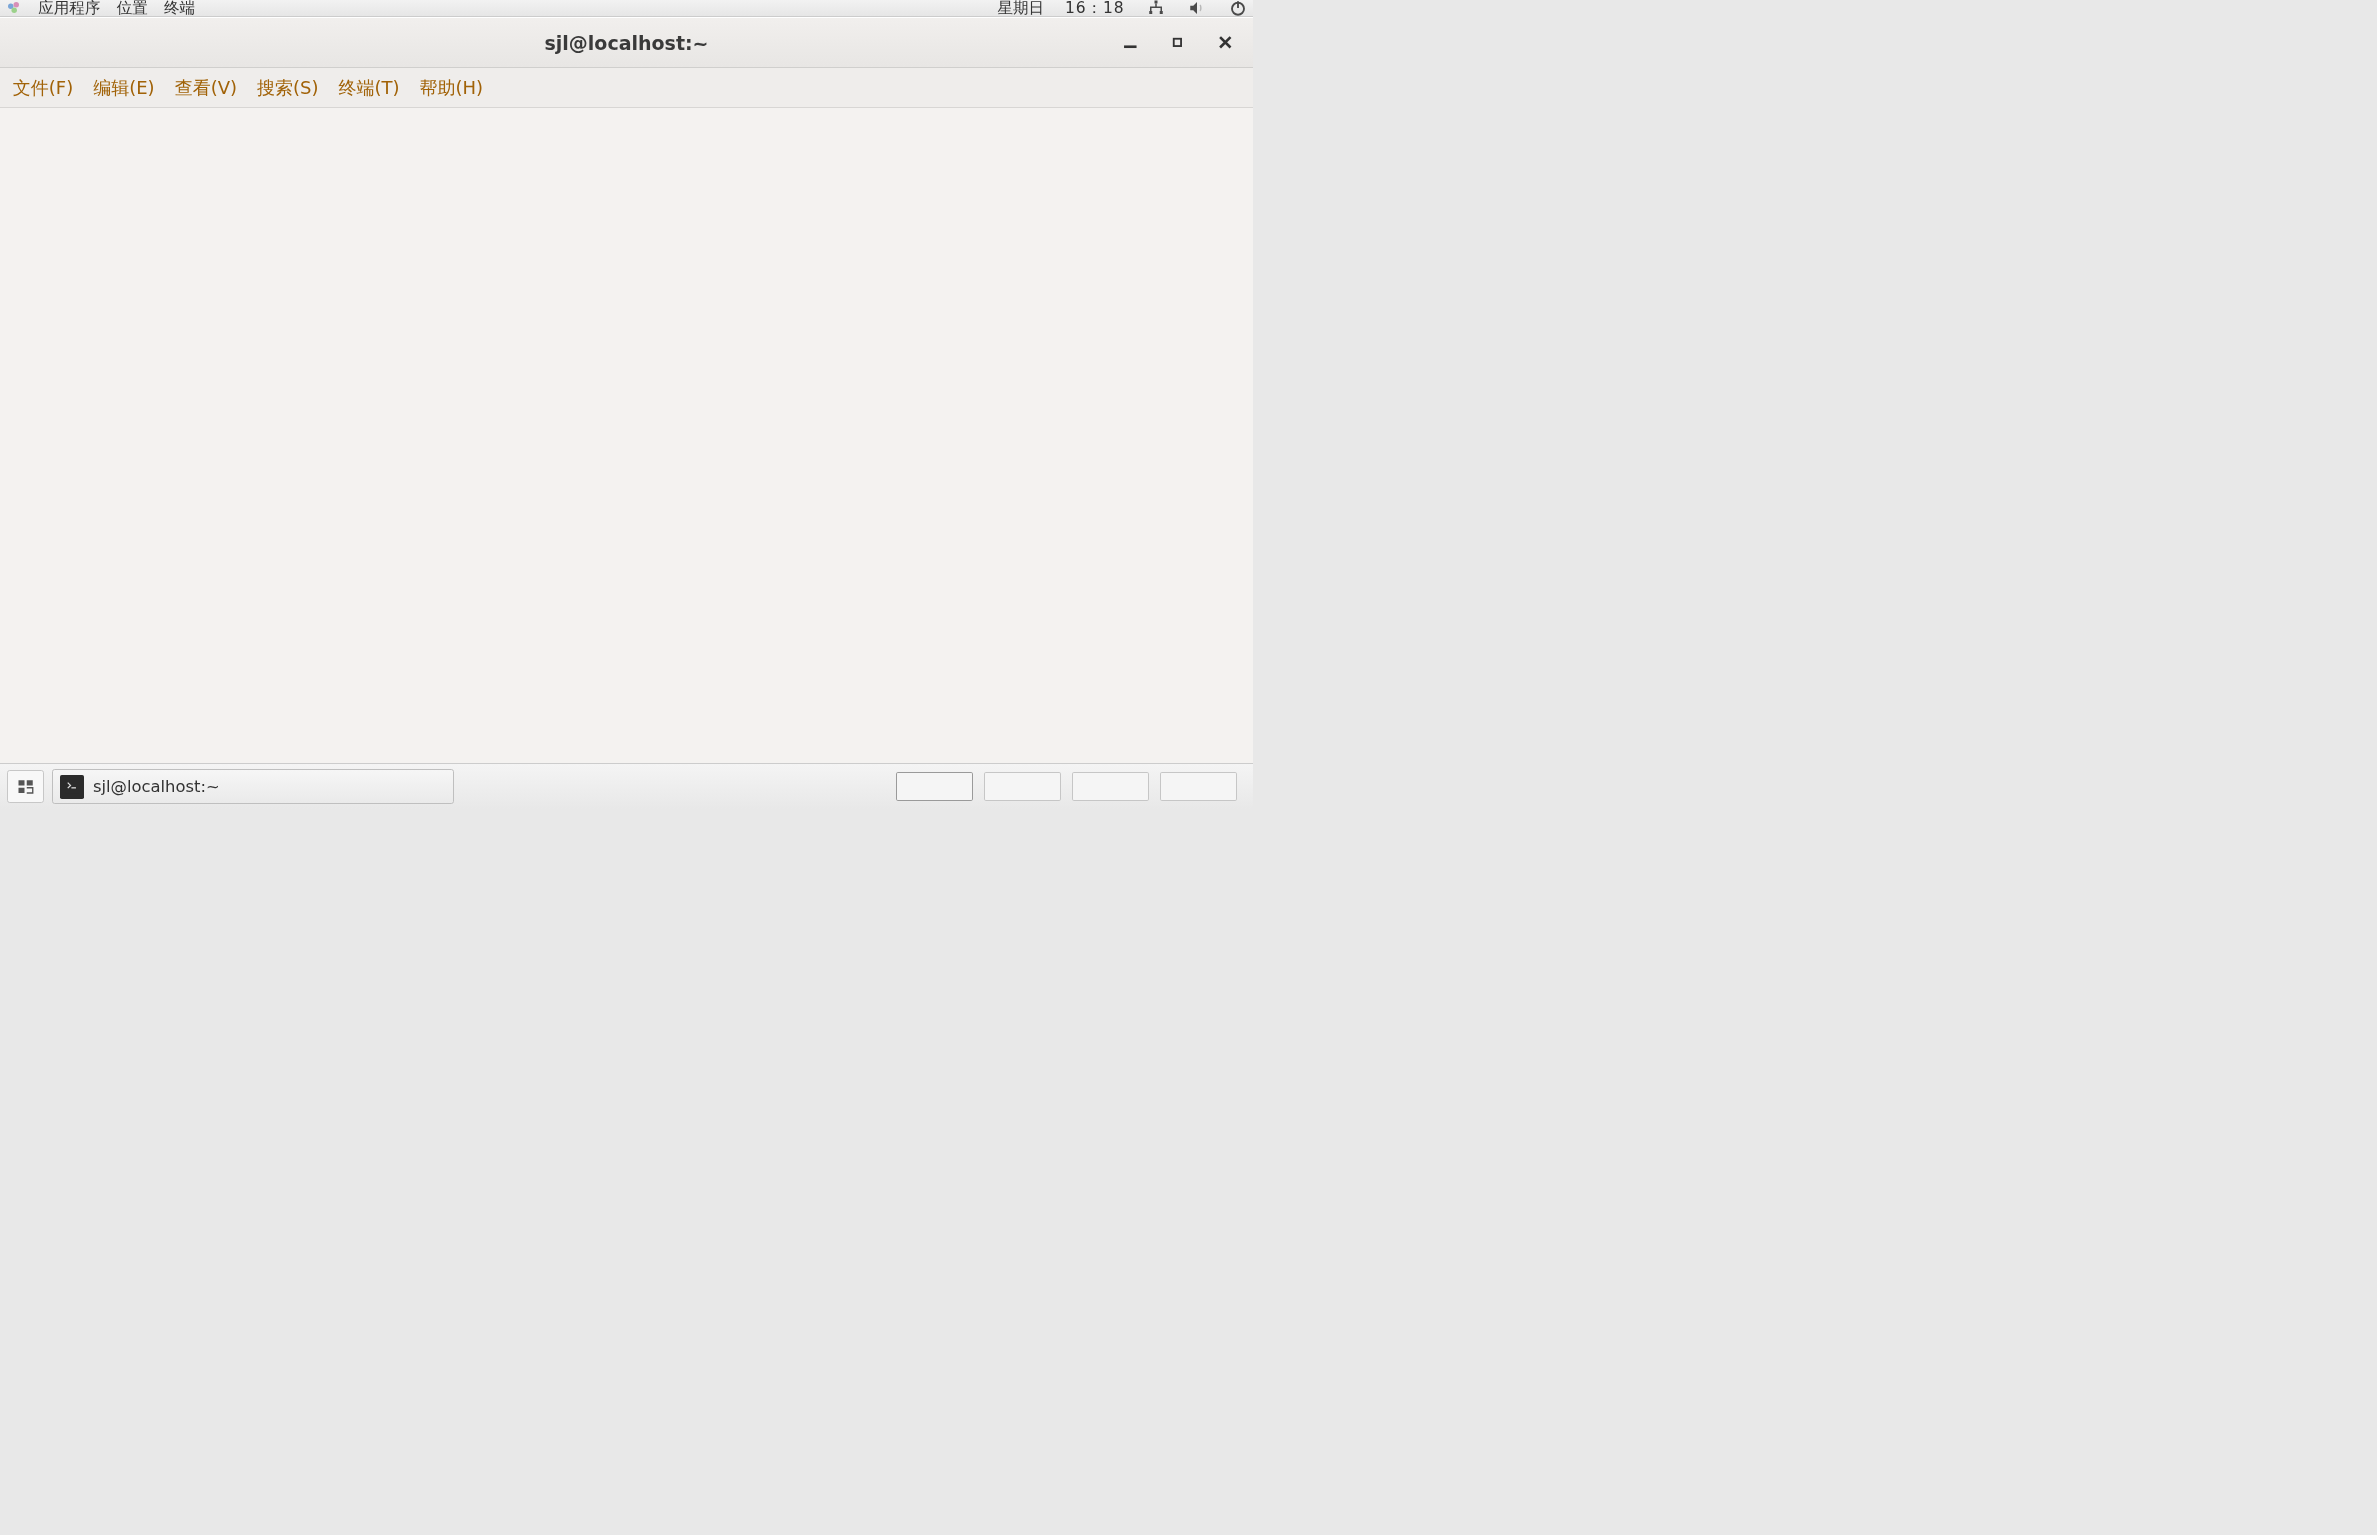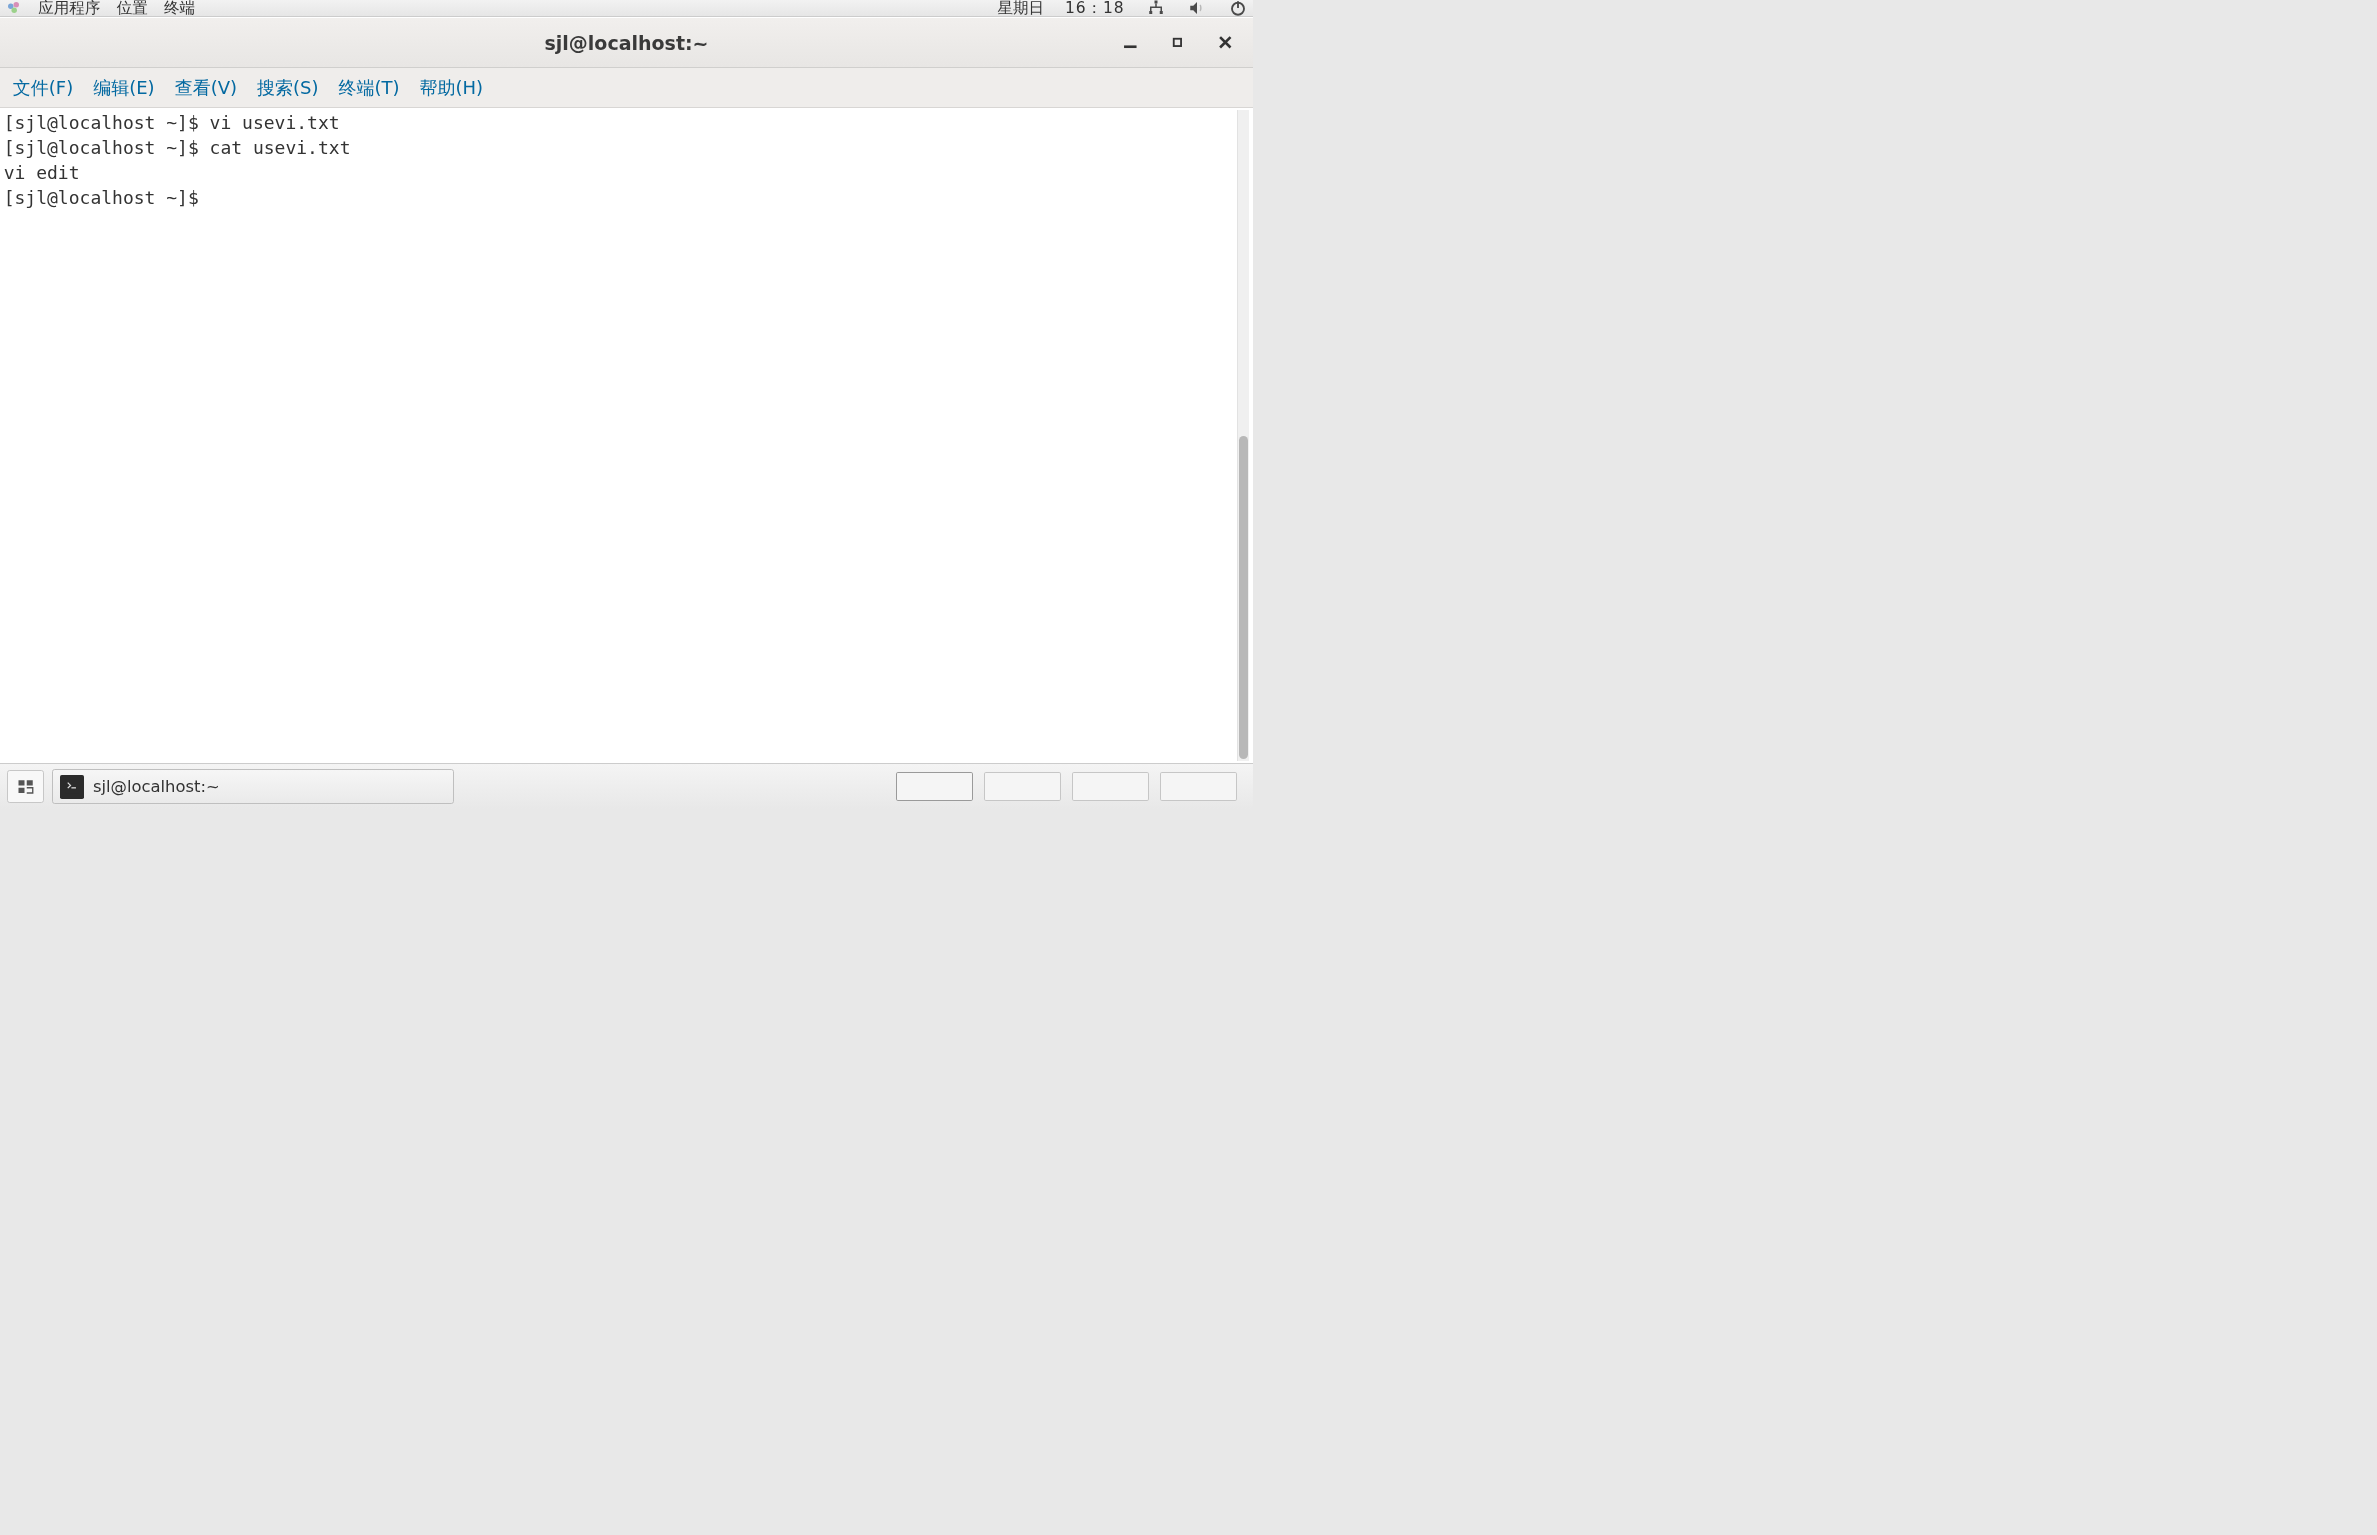--- a/index.html
+++ b/index.html
@@ -63,21 +63,21 @@
     .win-ctl { width:16.4px; height:16.4px; display:inline-flex; align-items:center; justify-content:center; color:#333; cursor:default; }
     .menubar {
       height: 40px;
       background: #efedeb;
       border-bottom: 0.9px solid #d8d6d4;
       display: flex;
       align-items: center;
       gap: 20px;
       padding: 0 12.8px;
       font-size: 18px;
-      color: #0369a1;
+      color: #a16207;
     }
     .menubar .menu-item { cursor: default; }
     .terminal-body {
       flex: 1;
       background: #ffffff;
       font-family: "DejaVu Sans Mono", "Noto Sans Mono", monospace;
       font-size: 18px;
       line-height: 25px;
       color: #333;
       padding: 1.8px 3.7px;
@@ -218,29 +218,20 @@
 
   <div class="menubar">
     <span class="menu-item">文件(F)</span>
     <span class="menu-item">编辑(E)</span>
     <span class="menu-item">查看(V)</span>
     <span class="menu-item">搜索(S)</span>
     <span class="menu-item">终端(T)</span>
     <span class="menu-item">帮助(H)</span>
   </div>
 
-  <div class="terminal-body">
-    <div class="terminal-text" id="term-out">[sjl@localhost ~]$ vi usevi.txt
-[sjl@localhost ~]$ cat usevi.txt
-vi edit
-[sjl@localhost ~]$ </div>
-    <div class="scrollbar-track">
-      <div class="scrollbar-thumb"></div>
-    </div>
-  </div>
 </div>
 
 <div class="bottom-panel">
   <div class="corner-btn">
     <svg viewBox="0 0 24 24" width="18" height="18" fill="#555">
         <rect x="2" y="3" width="8" height="7"></rect>
         <rect x="13" y="3" width="8" height="7"></rect>
         <rect x="2" y="13" width="8" height="7"></rect>
         <path d="M13 13h8v7h-8" fill="none" stroke="#555" stroke-width="1.8"></path>
       </svg>

